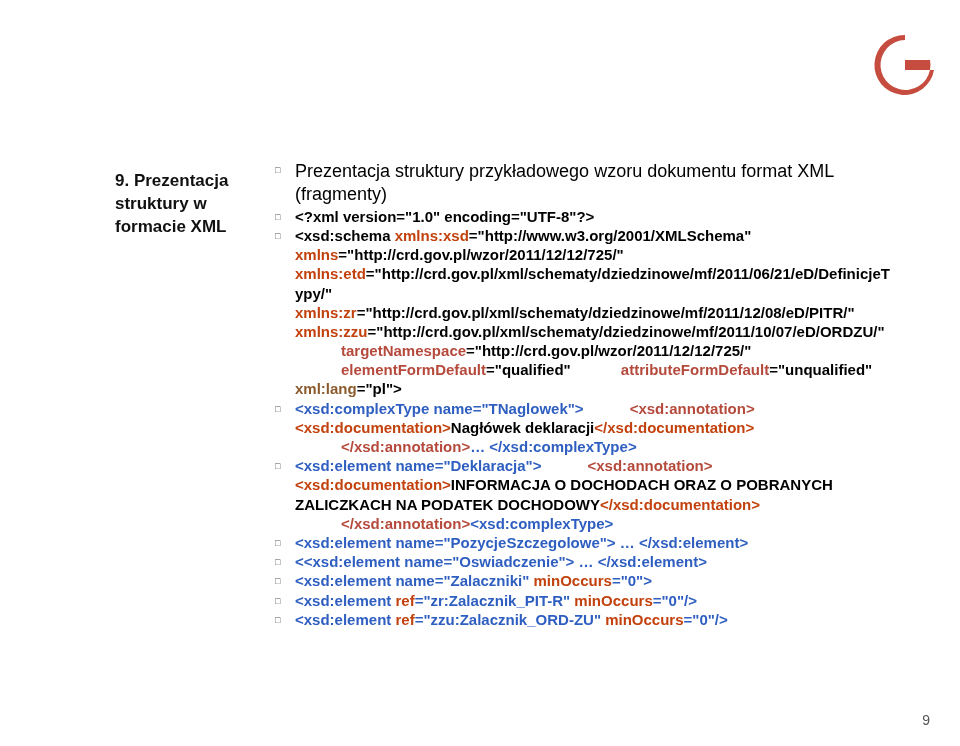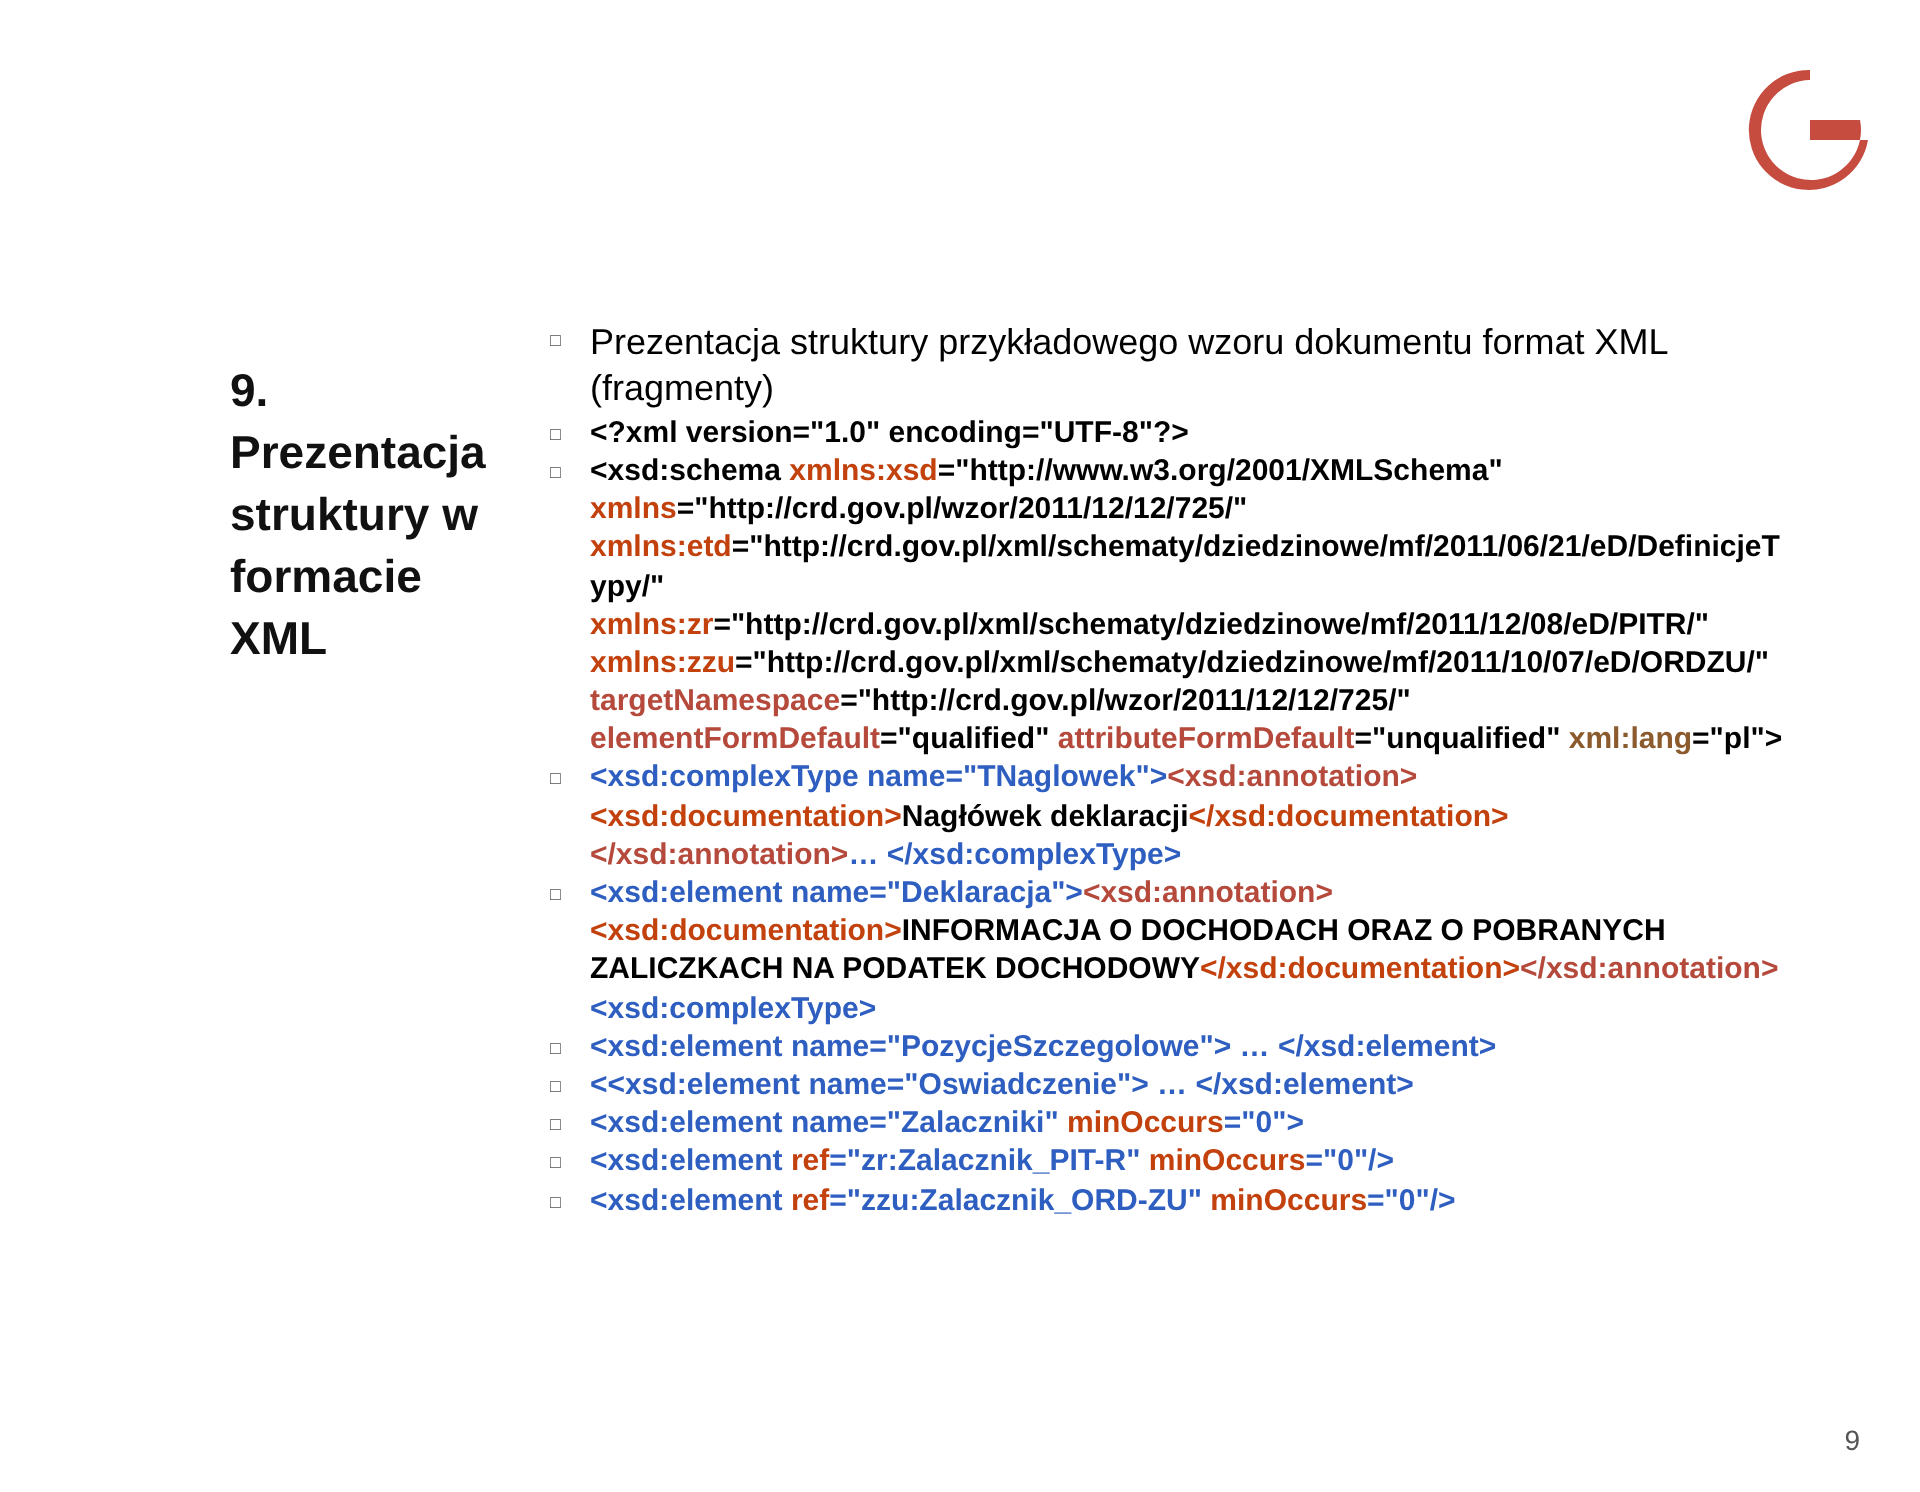--- a/index.html
+++ b/index.html
@@ -44,24 +44,24 @@
   .title {
     font-size: 40px;
     font-weight: 600;
     margin-left: 60px;
     color: #000;
     letter-spacing: .5px;
     text-shadow: 1px 1px 0 #bbb;
   }
   .sidebar {
     position: absolute;
-    top: 180px;
+    top: 170px;
     left: 115px;
     width: 140px;
-    font-size: 23px;
+    font-size: 17px;
     line-height: 1.35;
     font-weight: bold;
     color: #111;
   }
   .content {
     position: absolute;
     top: 160px;
     left: 275px;
     width: 620px;
     font-size: 15px;
@@ -79,21 +79,21 @@
     padding-top: 5px;
     color: #555;
   }
   .itext {
     flex: 1;
     word-break: break-word;
   }
   .bold { font-weight: bold; }
   .intro { font-size: 18px; line-height:1.3; }
   .c-green { color: #c2410c; }
-  .c-red { color: #b54a3c; }
+  .c-red { color: #b54a3c; margin-left: 46px; }
   .c-brown { color: #8b5a2d; }
   .c-blue { color: #2e5ec0; }
   .c-black { color: #000; }
   .evignette {
     position: absolute;
     right: 20px;
     top: 30px;
     width: 70px;
     height: 70px;
   }

